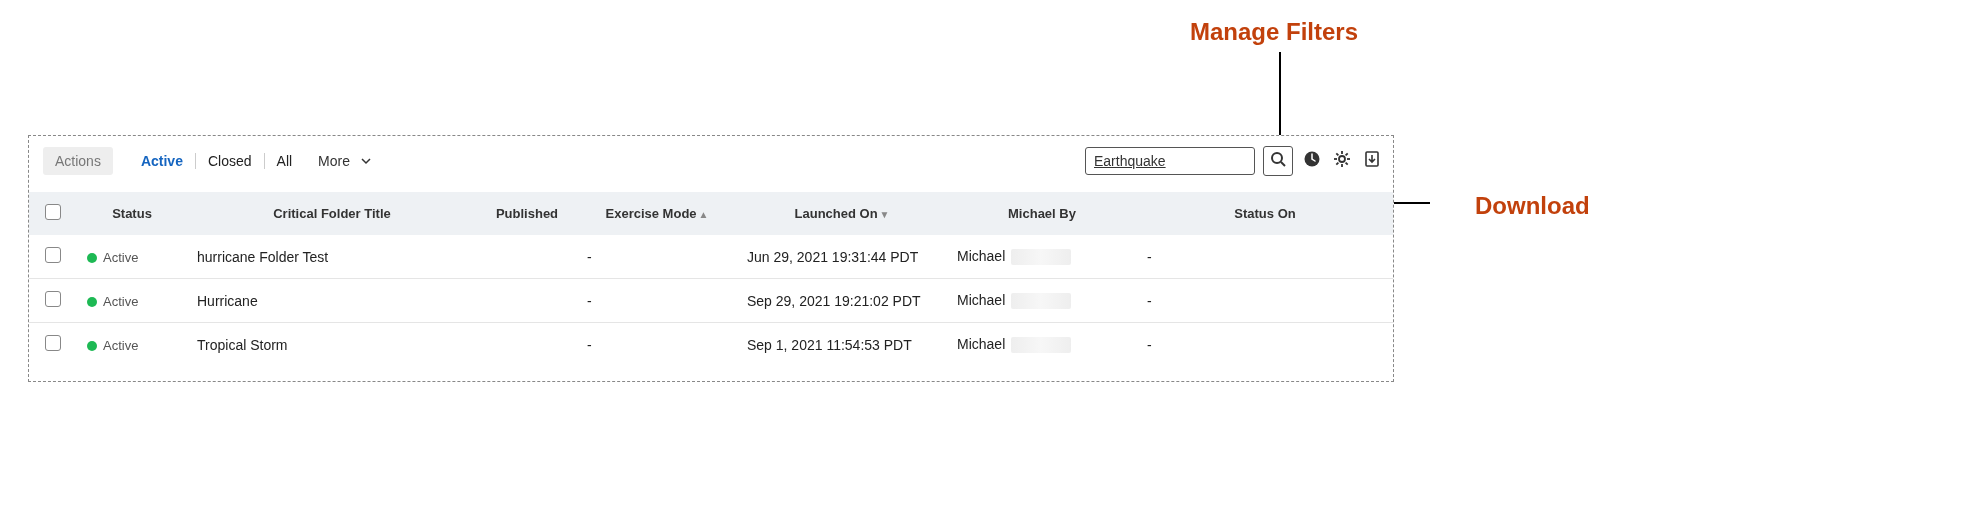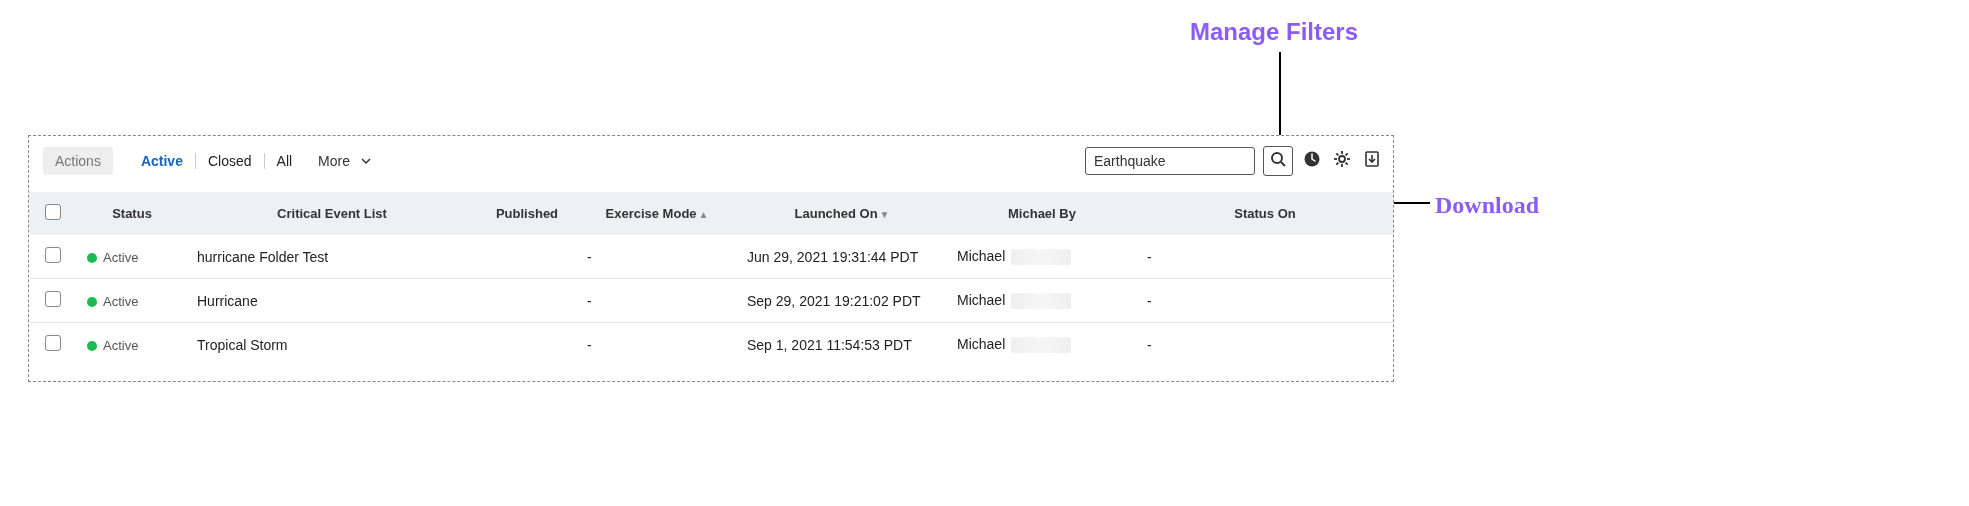--- a/index.html
+++ b/index.html
@@ -1,43 +1,43 @@
 <!DOCTYPE html>
 <html><head>
 <meta charset="utf-8">
 <style>
   * { box-sizing: border-box; }
   body { margin:0; font-family: Arial, Helvetica, sans-serif; background:#fff; color:#222; }
   .canvas { width:1969px; height:506px; position:relative; }
 
   
-  .anno { position:absolute; font-weight:700; font-size:24px; color:#8b5cf6; }
+  .anno { position:absolute; font-weight:700; font-size:24px; color:#c2410c; }
   .anno-mf { left:1190px; top:18px; }
-  .anno-dl { left:1435px; top:192px;font-family:Liberation Serif, serif; }
+  .anno-dl { left:1475px; top:192px; }
   .arrow-line { position:absolute; background:#000; }
   .arrow-head { position:absolute; width:0; height:0; }
 
   .panel { position:absolute; left:28px; top:135px; width:1366px; height:247px; border:1px dashed #888; background:#fff; overflow:hidden; }
 
   .topstrip { display:flex; align-items:center; padding: 6px 10px 0 10px; }
   .tab { display:flex; align-items:center; font-size:14px; padding:6px 10px 10px 10px; color:#333; cursor:pointer; }
   .tab.active { color:#1565c0; border-bottom:3px solid #1565c0; font-weight:600; }
   .tab svg { margin-right:6px; }
 
   .toolbar { display:flex; align-items:center; padding:10px 10px 16px 14px; }
   .btn-disabled { background:#eee; color:#777; border:0; border-radius:3px; padding:6px 12px; font-size:14px; margin-right:16px; }
   .filters { display:flex; align-items:center; font-size:14px; }
   .filters .f { padding:0 12px; cursor:pointer; }
   .filters .f.active { color:#1565c0; font-weight:700; }
   .filters .sep { color:#ccc; width:1px;height:16px;background:#ccc; }
   .filters .more { padding:0 14px; color:#333; cursor:pointer; display:flex; align-items:center;gap:7px; }
   .filters .more svg{margin-left:4px;}
 
   .right-tools { margin-left:auto; display:flex; align-items:center; gap:8px; }
-  .search-box { border:1px solid #555; border-radius:3px; padding:5px 8px; width:170px; font-size:14px; color:#333; }
+  .search-box { border:1px solid #555; border-radius:3px; padding:5px 8px; width:170px; font-size:14px; color:#333;text-decoration:underline; }
   .icon-btn { border:1px solid #555; border-radius:3px; width:30px; height:30px; display:flex; align-items:center; justify-content:center; background:#fff; cursor:pointer; }
   .icon-plain { width:22px; height:22px; display:flex; align-items:center; justify-content:center; cursor:pointer; }
 
   table { width:100%; border-collapse:collapse; font-size:14px; }
   thead tr { background:#eef1f4; }
   th { text-align:center; font-weight:700; color:#333; padding:12px 10px; font-size:13px; }
   th .sort { color:#888; font-size:10px; margin-left:2px; }
   td { padding:12px 10px; border-top:1px solid #e5e5e5; vertical-align:middle; }
   tbody tr:first-child td { border-top:0; }
   .cb-cell { width:48px; text-align:center; }
@@ -134,21 +134,21 @@
         <col style="width:100px">
           <col style="width:160px">
           <col style="width:210px">
         <col style="width:190px">
           <col>
       </colgroup>
       <thead>
         <tr>
           <th class="cb-cell"><span class="cb"></span></th>
           <th>Status</th>
-          <th>Critical Event List</th>
+          <th>Critical Folder Title</th>
           <th>Published</th>
           <th><span>Exercise Mode</span><span class="sort">▲</span></th>
           <th><span>Launched On</span><span class="sort">▼</span></th>
           <th>Michael By</th>
           <th>Status On</th>
         </tr>
       </thead>
       <tbody id="tbody">
           <tr>
             <td class="cb-cell"><span class="cb"></span></td>

